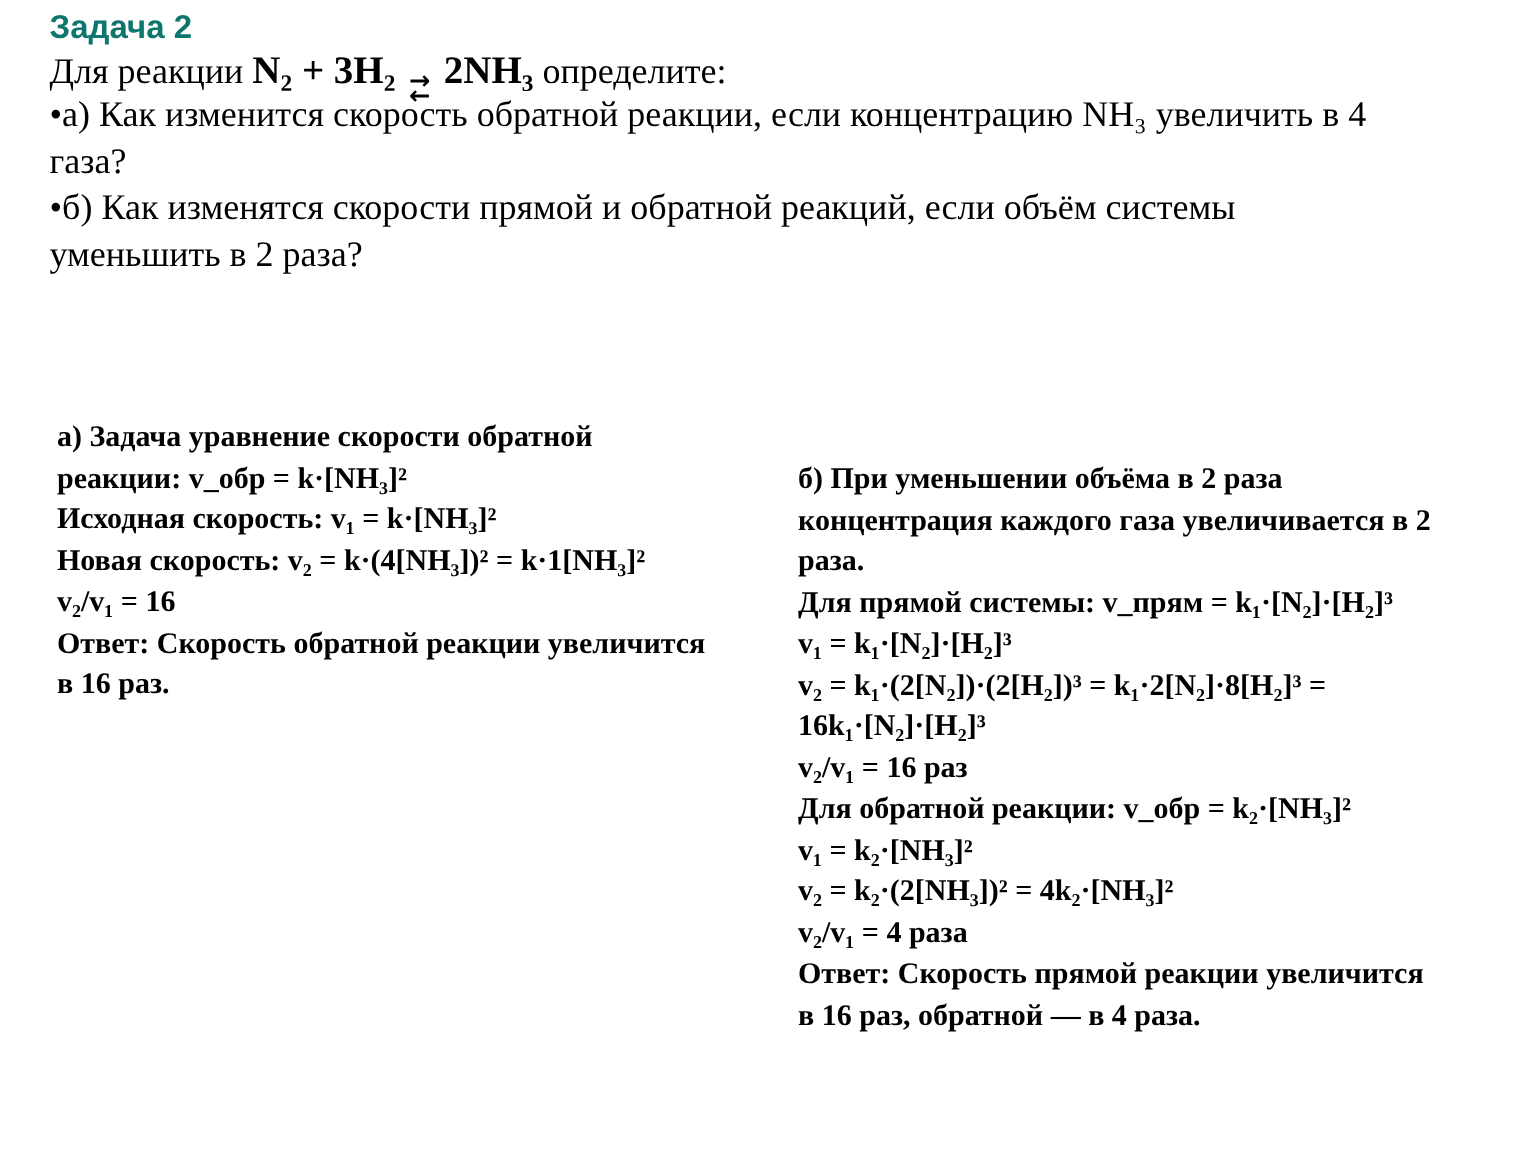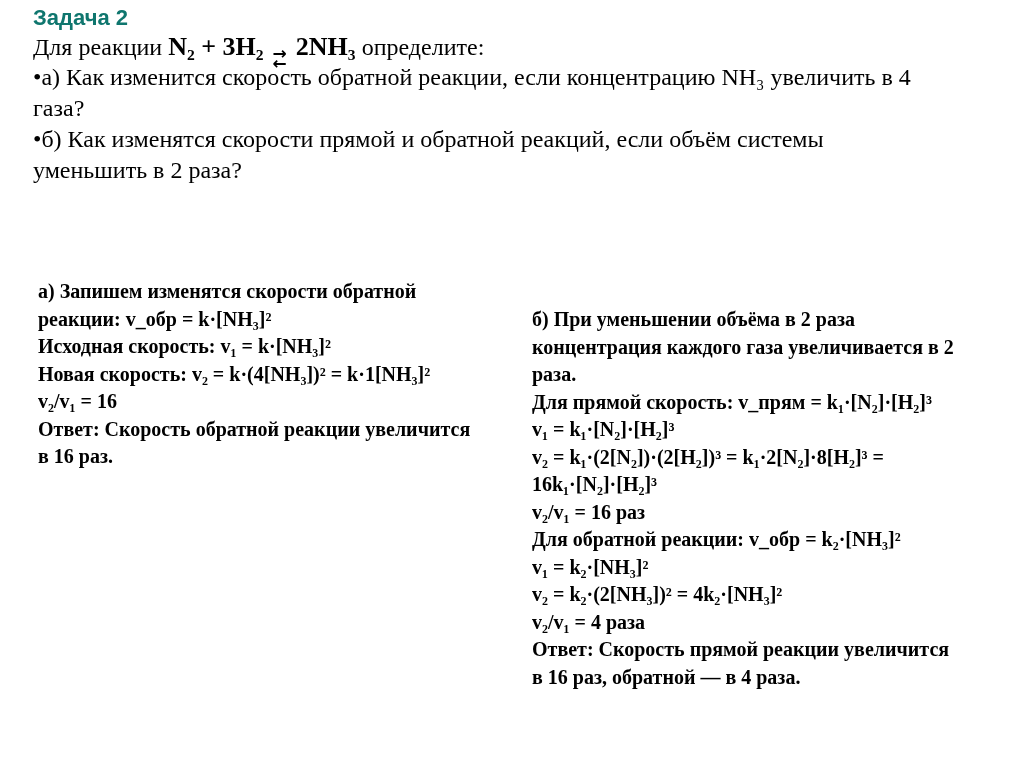--- a/index.html
+++ b/index.html
@@ -82,34 +82,34 @@
         <div class="line">•а) Как изменится скорость обратной реакции, если концентрацию NH₃ увеличить в 4</div>
         <div class="line">газа?</div>
       </div>
     <div>
         <div class="line">•б) Как изменятся скорости прямой и обратной реакций, если объём системы</div>
         <div class="line">уменьшить в 2 раза?</div>
       </div>
   </div>
 
   <div class="col col-a">
-      <div class="sline">а) Запишем изменятся скорости обратной</div>
+      <div class="sline">а) Задача уравнение скорости обратной</div>
       <div class="sline">реакции: v_обр = k·[NH₃]²</div>
       <div class="sline">Исходная скорость: v₁ = k·[NH₃]²</div>
       <div class="sline">Новая скорость: v₂ = k·(4[NH₃])² = k·1[NH₃]²</div>
       <div class="sline">v₂/v₁ = 16</div>
       <div class="sline">Ответ: Скорость обратной реакции увеличится</div>
       <div class="sline">в 16 раз.</div>
     </div>
 
   <div class="col col-b">
       <div class="sline">б) При уменьшении объёма в 2 раза</div>
       <div class="sline">концентрация каждого газа увеличивается в 2</div>
       <div class="sline">раза.</div>
-      <div class="sline">Для прямой скорость: v_прям = k₁·[N₂]·[H₂]³</div>
+      <div class="sline">Для прямой системы: v_прям = k₁·[N₂]·[H₂]³</div>
       <div class="sline">v₁ = k₁·[N₂]·[H₂]³</div>
       <div class="sline">v₂ = k₁·(2[N₂])·(2[H₂])³ = k₁·2[N₂]·8[H₂]³ =</div>
       <div class="sline">16k₁·[N₂]·[H₂]³</div>
       <div class="sline">v₂/v₁ = 16 раз</div>
       <div class="sline">Для обратной реакции: v_обр = k₂·[NH₃]²</div>
       <div class="sline">v₁ = k₂·[NH₃]²</div>
       <div class="sline">v₂ = k₂·(2[NH₃])² = 4k₂·[NH₃]²</div>
       <div class="sline">v₂/v₁ = 4 раза</div>
       <div class="sline">Ответ: Скорость прямой реакции увеличится</div>
       <div class="sline">в 16 раз, обратной — в 4 раза.</div>

